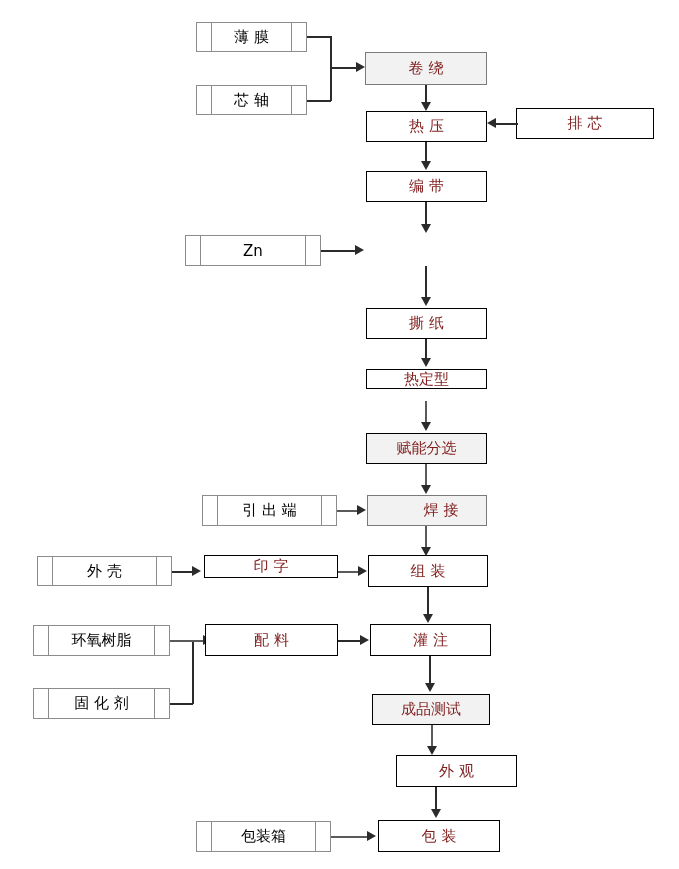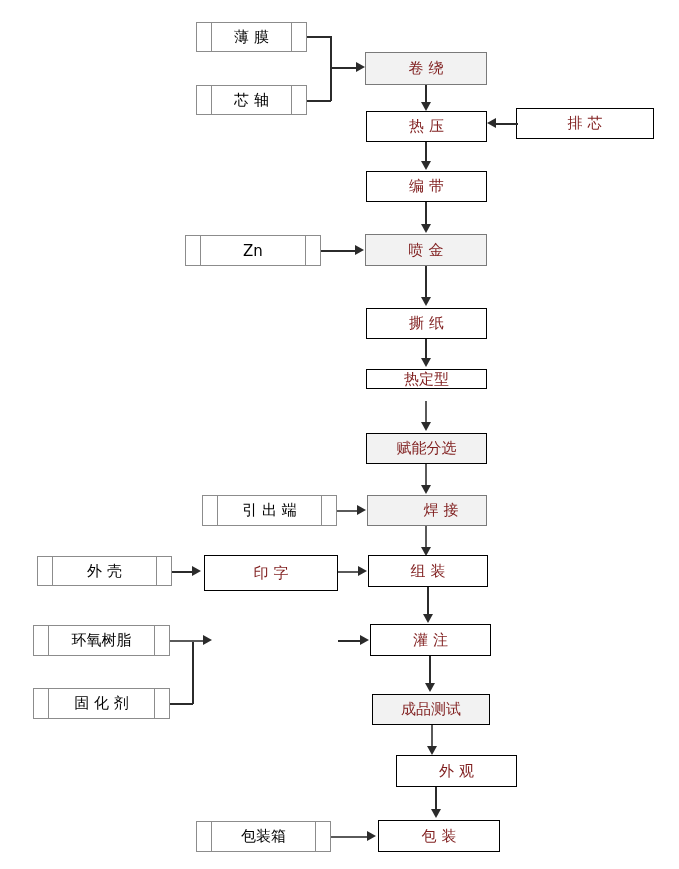--- a/index.html
+++ b/index.html
@@ -142,23 +142,20 @@
   <div class="arw down" style="left:421px;top:224px;"></div>
 
   <div class="mat" style="left:185px;top:235px;width:136px;height:31px;">
     <span class="bar l"></span>
     <span class="bar r"></span>
     <span class="lbl">Zn</span>
   </div>
   <div class="ln h" style="left:321px;top:250px;width:35px;"></div>
   <div class="arw right" style="left:355px;top:245px;"></div>
 
-  <div class="node proc grey" style="left:365px;top:234px;width:122px;height:32px;">
-    <span class="lbl">喷  金</span>
-  </div>
 
   <div class="ln v" style="left:425px;top:266px;height:33px;"></div>
   <div class="arw down" style="left:421px;top:297px;"></div>
 
   <div class="node proc" style="left:366px;top:308px;width:121px;height:31px;">
     <span class="lbl">撕  纸</span>
   </div>
 
   <div class="ln v" style="left:425px;top:339px;height:21px;"></div>
   <div class="arw down" style="left:421px;top:358px;"></div>
@@ -193,21 +190,21 @@
   <div class="arw down" style="left:421px;top:547px;"></div>
 
   <div class="mat" style="left:37px;top:556px;width:135px;height:30px;">
     <span class="bar l"></span>
     <span class="bar r"></span>
     <span class="lbl">外   壳</span>
   </div>
   <div class="ln h" style="left:172px;top:571px;width:22px;"></div>
   <div class="arw right" style="left:192px;top:566px;"></div>
 
-  <div class="node proc" style="left:204px;top:555px;width:134px;height:36px;">
+  <div class="node proc" style="left:204px;top:555px;width:134px;height:23px;">
     <span class="lbl">印  字</span>
   </div>
   <div class="ln h grey" style="left:338px;top:571px;width:22px;"></div>
   <div class="arw right" style="left:358px;top:566px;"></div>
 
   <div class="node proc" style="left:368px;top:555px;width:120px;height:32px;">
     <span class="lbl">组  装</span>
   </div>
 
   <div class="ln v" style="left:427px;top:587px;height:30px;"></div>
@@ -224,20 +221,23 @@
     <span class="bar r"></span>
     <span class="lbl">环氧树脂</span>
   </div>
 
   <div class="ln h grey" style="left:170px;top:640px;width:24px;"></div>
   <div class="ln h" style="left:170px;top:703px;width:23px;"></div>
   <div class="ln v" style="left:192px;top:640px;height:64px;"></div>
   <div class="ln h grey" style="left:192px;top:640px;width:14px;"></div>
   <div class="arw right" style="left:203px;top:635px;"></div>
 
+  <div class="node proc" style="left:205px;top:624px;width:133px;height:32px;">
+    <span class="lbl">配  料</span>
+  </div>
   <div class="ln h" style="left:338px;top:640px;width:24px;"></div>
   <div class="arw right" style="left:360px;top:635px;"></div>
 
   <div class="node proc" style="left:370px;top:624px;width:121px;height:32px;">
     <span class="lbl">灌  注</span>
   </div>
 
   <div class="ln v" style="left:429px;top:656px;height:30px;"></div>
   <div class="arw down" style="left:425px;top:683px;"></div>
 

